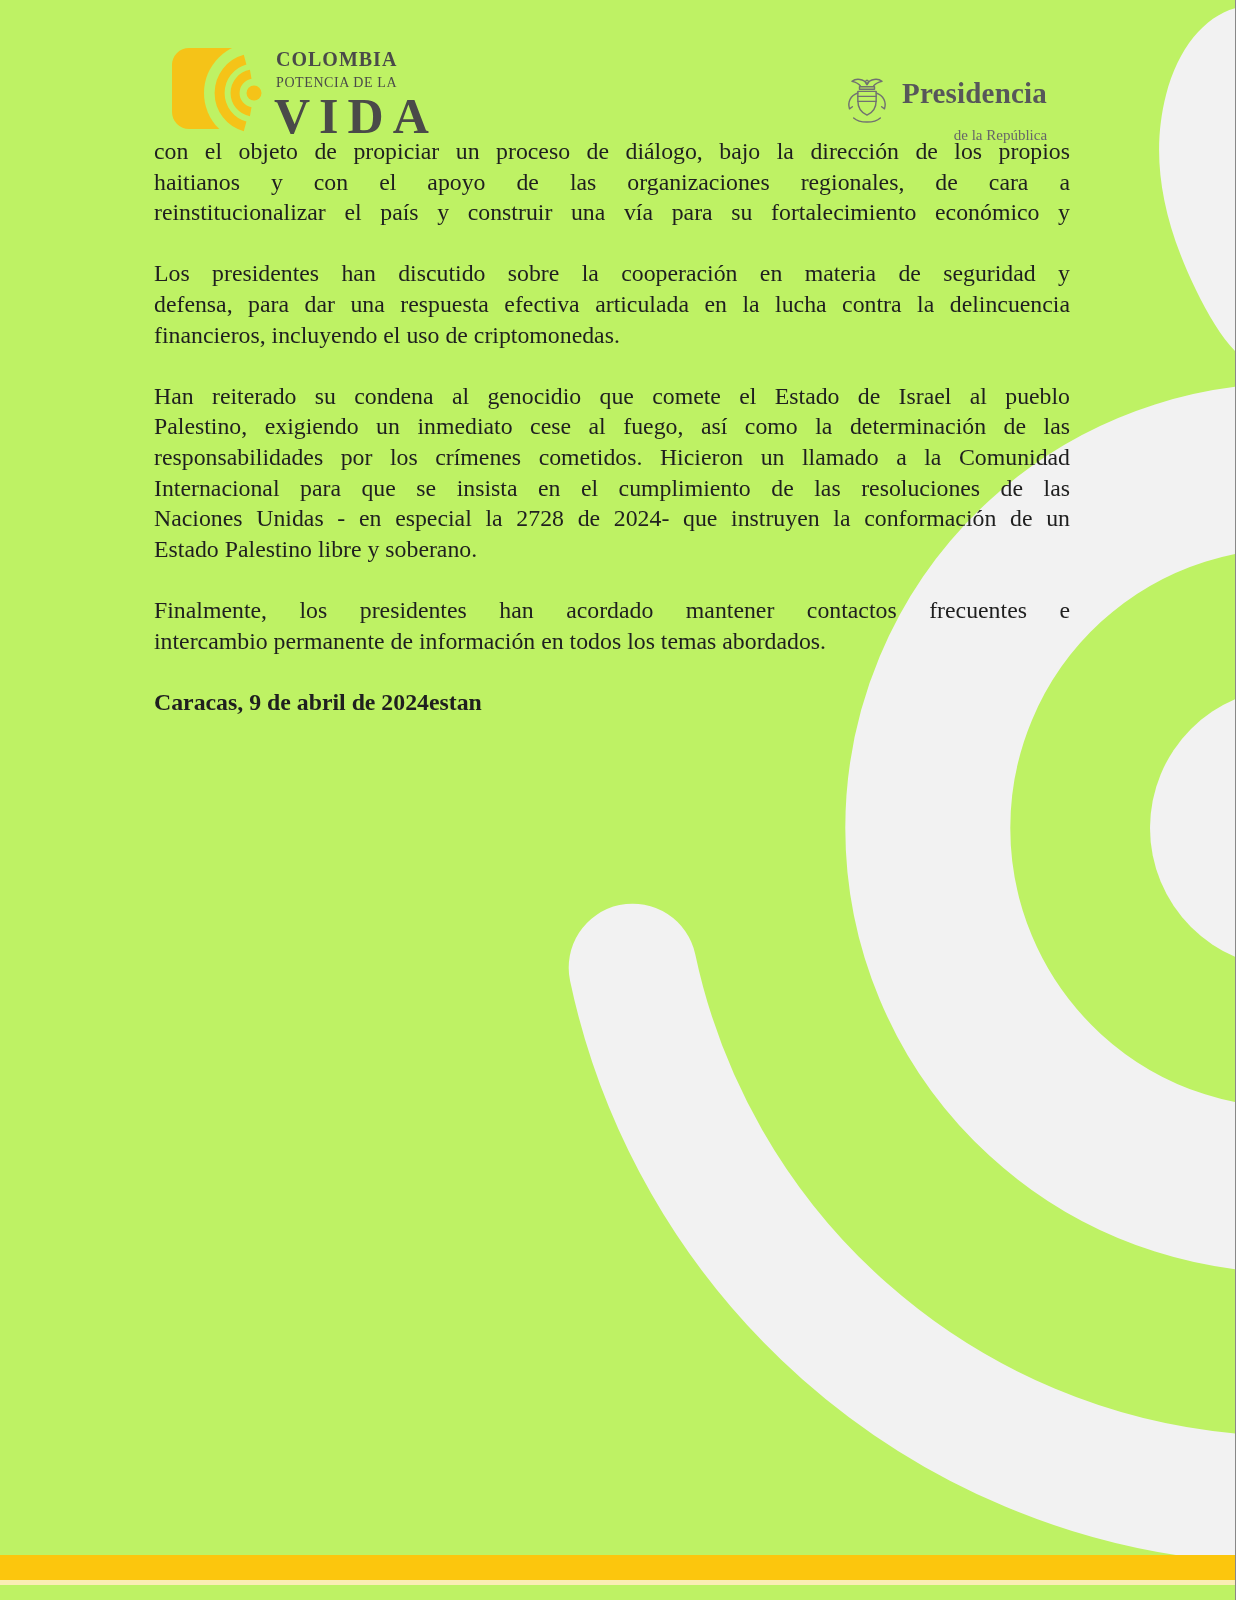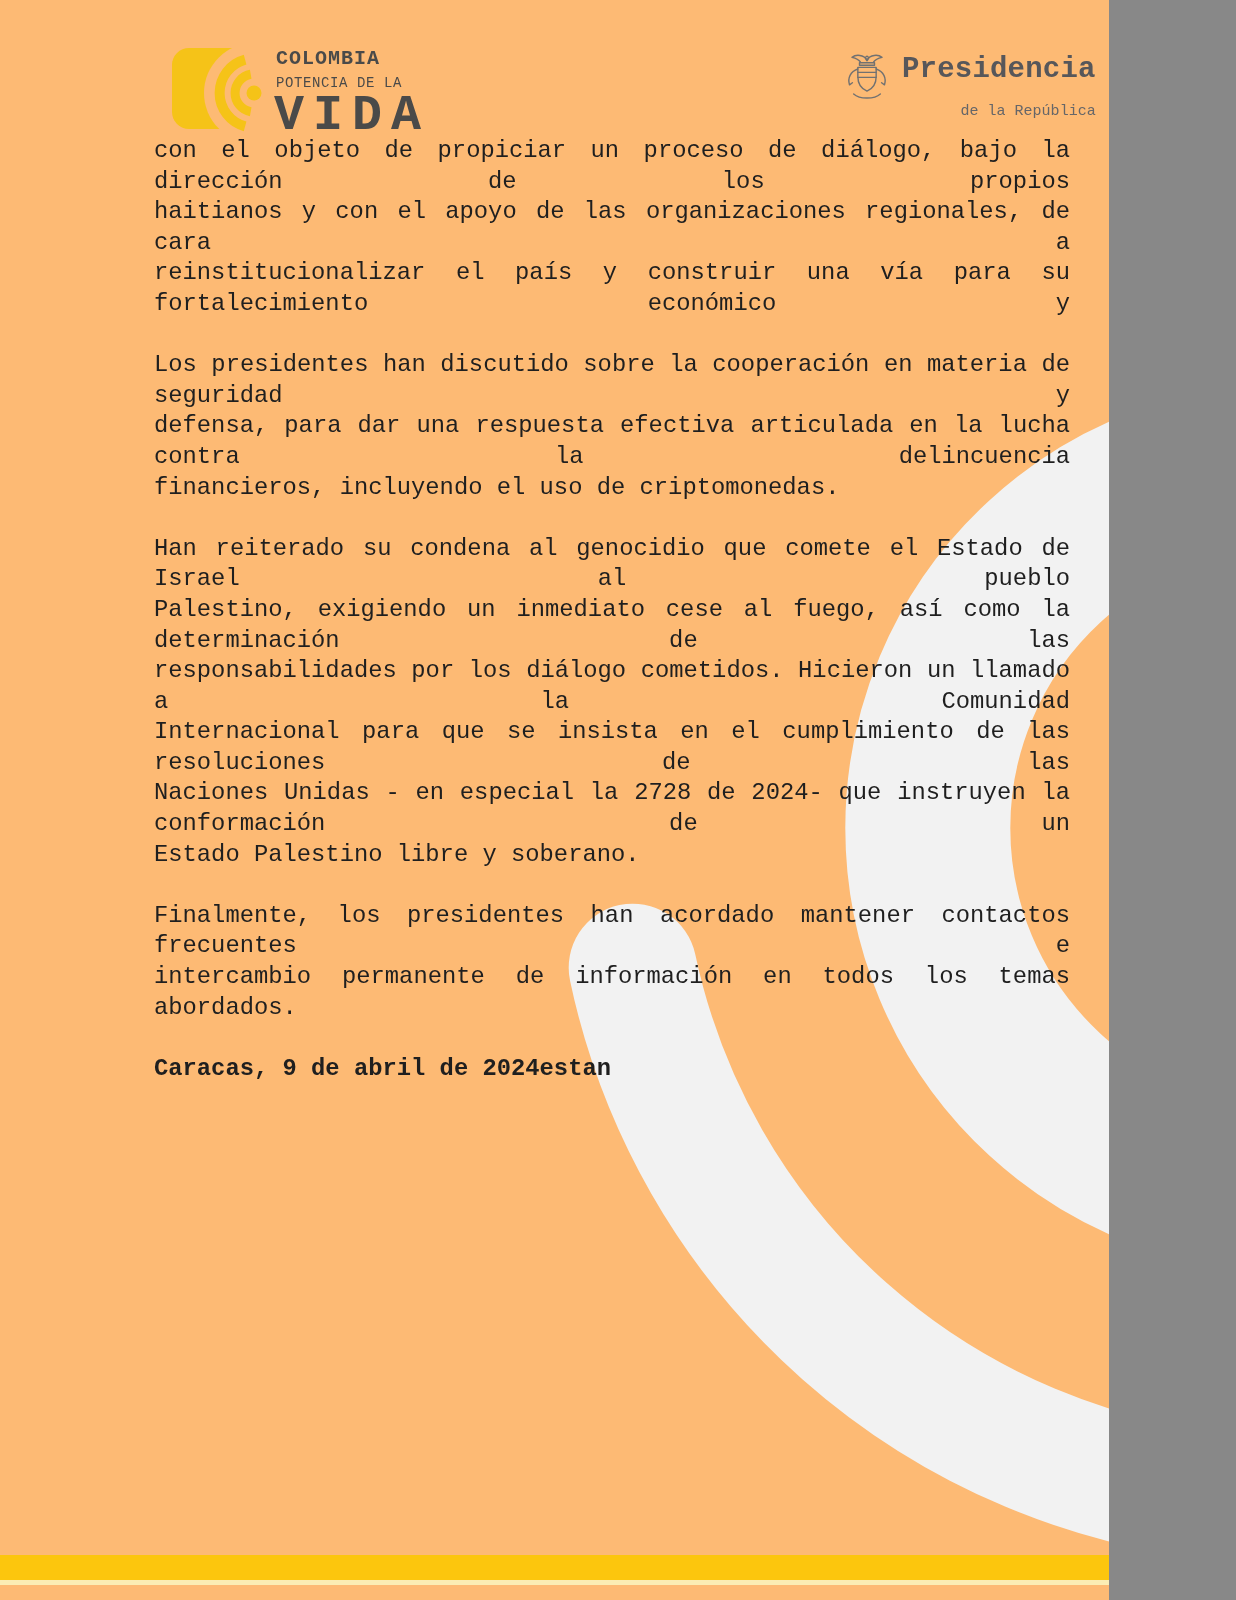--- a/index.html
+++ b/index.html
@@ -1,34 +1,34 @@
 <!DOCTYPE html>
 <html><head>
 <meta charset="utf-8">
 <style>
   html,body { margin:0; padding:0; background:#888; }
   .page {
     position:relative;
-    width:1109px; height:1600px;
-    background:#fdba74;
+    width:1235px; height:1600px;
+    background:#bef264;
     overflow:hidden;
-    font-family:Liberation Mono, monospace;
+    font-family:Liberation Serif, serif;
   }
   .watermark { position:absolute; left:0; top:0; width:1236px; height:1600px; z-index:0; }
 
   
   .hdr { position:absolute; z-index:2; display:flex; align-items:flex-start; }
   .brand-colombia { left:171px; top:45px; }
   .brand-colombia .mark { width:96px; height:88px; display:block; }
   .brand-colombia .txt { margin-left:9px; padding-top:4px; color:#4a4a49; }
   .l1 { font-size:20px; font-weight:bold; letter-spacing:1px; line-height:1; }
   .l2 { font-size:14px; letter-spacing:0.6px; line-height:1; margin-top:7px; color:#4a4a49; }
   .l3 { font-size:50px; font-weight:800; letter-spacing:9px; line-height:0.85; margin-top:5px; margin-left:-2px; }
 
-  .brand-presidencia { left:842px; top:50px; }
+  .brand-presidencia { left:842px; top:74px; }
   .brand-presidencia .crest { width:50px; height:58px; display:block; }
   .brand-presidencia .txt { margin-left:10px; padding-top:5px; }
   .p1 { font-size:29px; font-weight:bold; color:#57575a; line-height:1; letter-spacing:0.2px; }
   .p2 { font-size:15px; color:#666668; line-height:1; margin-top:20px;text-align:right; }
 
   
   .doc {
     position:absolute; z-index:2;
     left:154px; top:136px; width:916px;
     font-size:23.8px; line-height:30.6px; color:#1f1f1f;
@@ -114,21 +114,21 @@
           <div class="ln">reinstitucionalizar el país y construir una vía para su fortalecimiento económico y</div>
         </div>
         <div class="para">
           <div class="ln">Los presidentes han discutido sobre la cooperación en materia de seguridad y</div>
           <div class="ln">defensa, para dar una respuesta efectiva articulada en la lucha contra la delincuencia</div>
           <div class="ln last">financieros, incluyendo el uso de criptomonedas.</div>
         </div>
         <div class="para">
           <div class="ln">Han reiterado su condena al genocidio que comete el Estado de Israel al pueblo</div>
           <div class="ln">Palestino, exigiendo un inmediato cese al fuego, así como la determinación de las</div>
-          <div class="ln">responsabilidades por los diálogo cometidos. Hicieron un llamado a la Comunidad</div>
+          <div class="ln">responsabilidades por los crímenes cometidos. Hicieron un llamado a la Comunidad</div>
           <div class="ln">Internacional para que se insista en el cumplimiento de las resoluciones de las</div>
           <div class="ln">Naciones Unidas - en especial la 2728 de 2024- que instruyen la conformación de un</div>
           <div class="ln last">Estado Palestino libre y soberano.</div>
         </div>
         <div class="para">
           <div class="ln">Finalmente, los presidentes han acordado mantener contactos frecuentes e</div>
           <div class="ln last">intercambio permanente de información en todos los temas abordados.</div>
         </div>
       </div>
     <div class="ln last closing">Caracas, 9 de abril de 2024estan</div>

